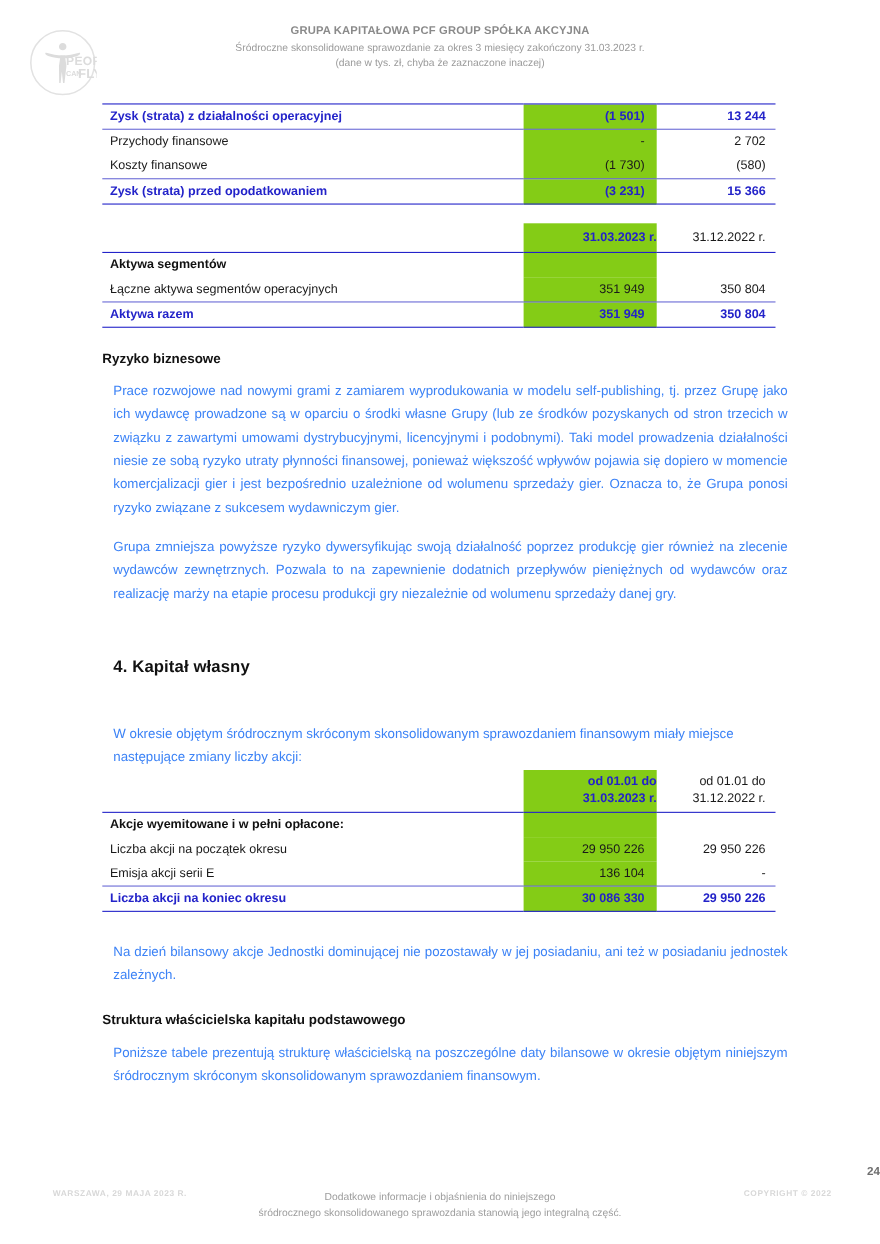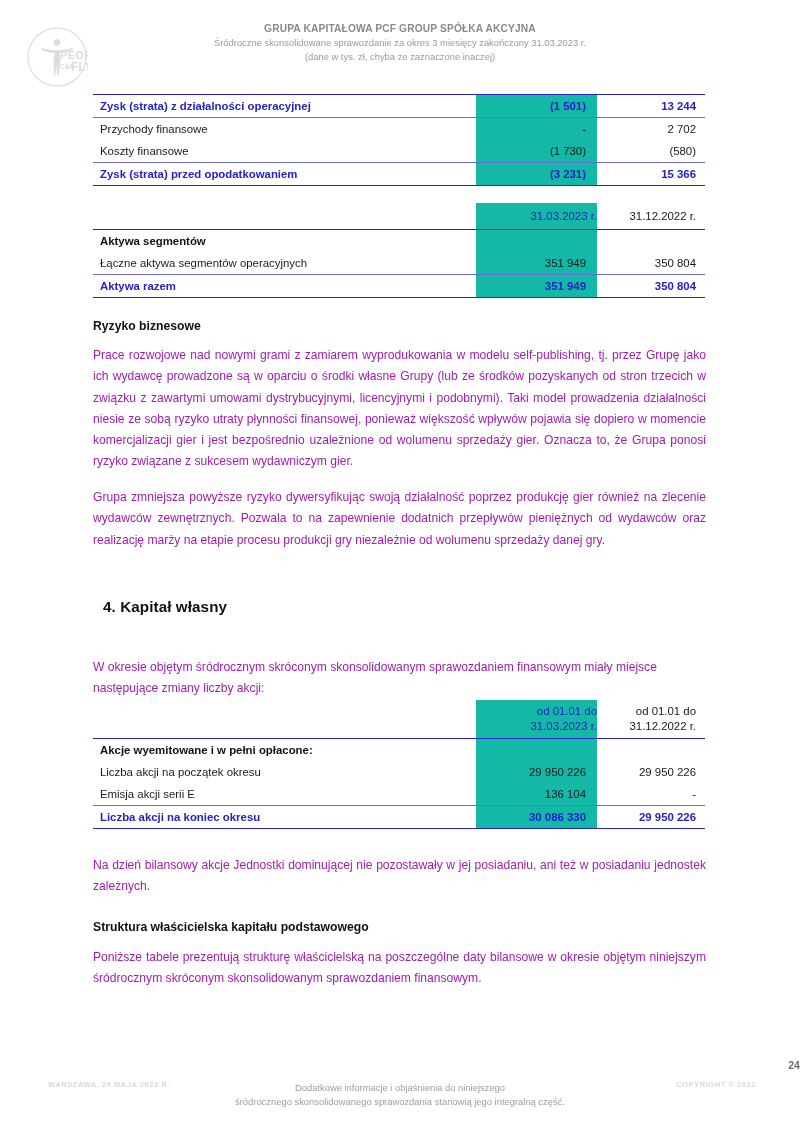--- a/index.html
+++ b/index.html
@@ -79,39 +79,39 @@
     text-align: left;
     white-space: nowrap;
   }
   .tbl .num {
     text-align: right;
     padding-right: 9px;
     white-space: nowrap;
   }
   .tbl .num.v1 { padding-right: 11px; }
 
-  .shade { background: #14b8a6; }
+  .shade { background: #84cc16; }
 
   tr.r-normal td { height: 22px; font-size: 11.4px; color: #1a1a1a; }
   tr.r-bold td   { height: 22px; font-size: 11.4px; color: #2323c9; font-weight: bold; }
   tr.r-subhead td{ height: 22px; font-size: 11.4px; color: #111111; font-weight: bold; }
 
   .bd-top td    { border-top: 1.6px solid #2323c9; }
   .bd-bottom td { border-bottom: 1.6px solid #2323c9; }
   .bd-thin-top td { border-top: 1px solid #6b6bd6; }
   .bd-thin-bottom td { border-bottom: 1px solid #6b6bd6; }
 
   .hdr-cell {
     font-size: 11.4px;
     height: 26px;
     text-align: right;
     padding-right: 11px;
     white-space: nowrap;
   }
-  .hdr-cell.b { color: #2323c9; font-weight: normal; padding-left: 12px; }
+  .hdr-cell.b { color: #2323c9; font-weight: bold; padding-left: 12px; }
   .hdr-cell.n { color: #1a1a1a; padding-right: 9px; margin-left: 20px; }
   .hdr-cell.two-line { height: 38px; line-height: 15px; }
   .hdr-cell .l { display: block; }
 
   
   .h-sub {
     position: absolute;
     left: 93px;
     width: 614px;
     font-size: 12.2px;
@@ -123,25 +123,25 @@
     left: 93px;
     width: 614px;
     font-size: 15.2px;
     font-weight: bold;
     color: #111111;
     letter-spacing: 0.1px;
     margin-left: 10px;
   }
   .para {
     position: absolute;
-    left: 93px;
+    left: 103px;
     width: 613px;
     font-size: 12.1px;
     line-height: 21.3px;
-    color: #a21caf;
+    color: #3b82f6;
     text-align: justify;
   }
   .para.no-just { text-align: left; }
 
   
   .pg-num {
     position: absolute;
     top: 1059px;
     left: 0;
     width: 800px;

